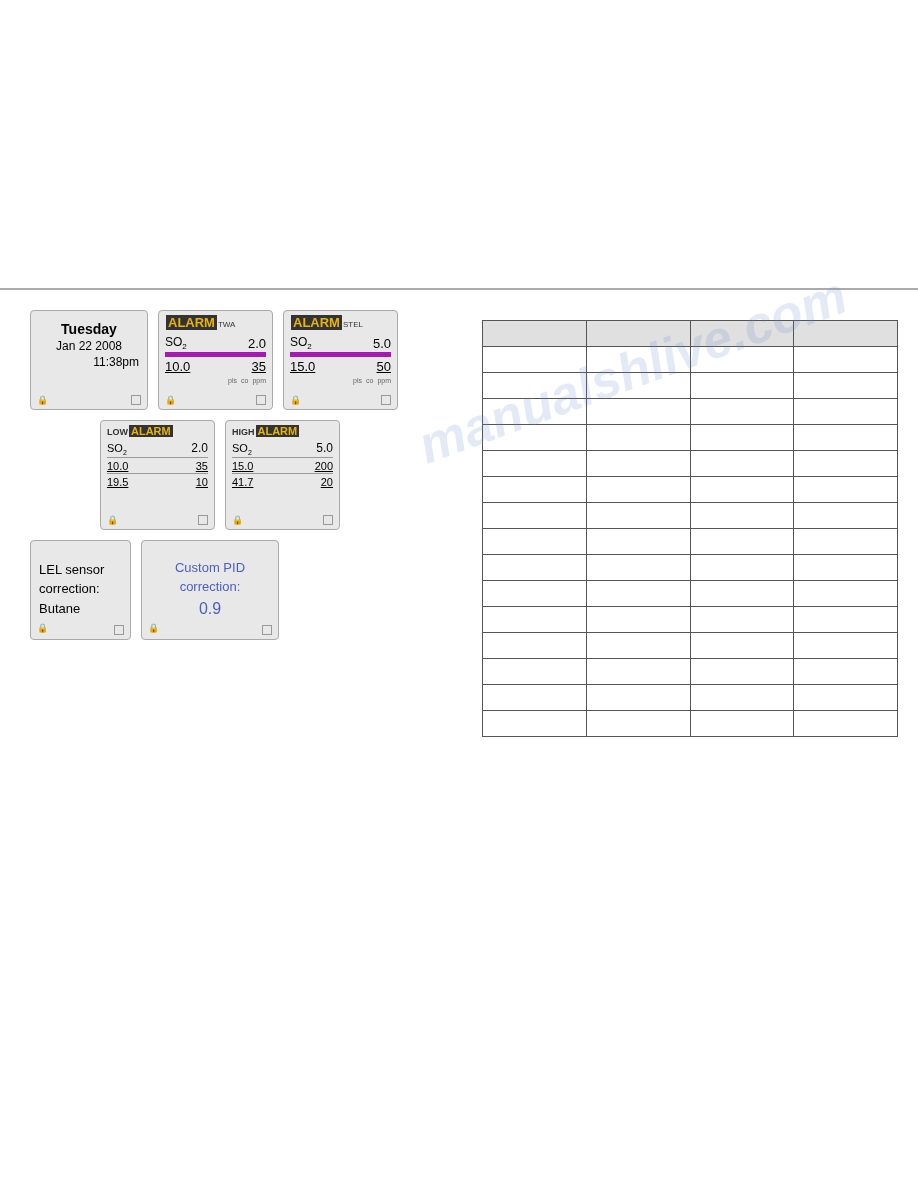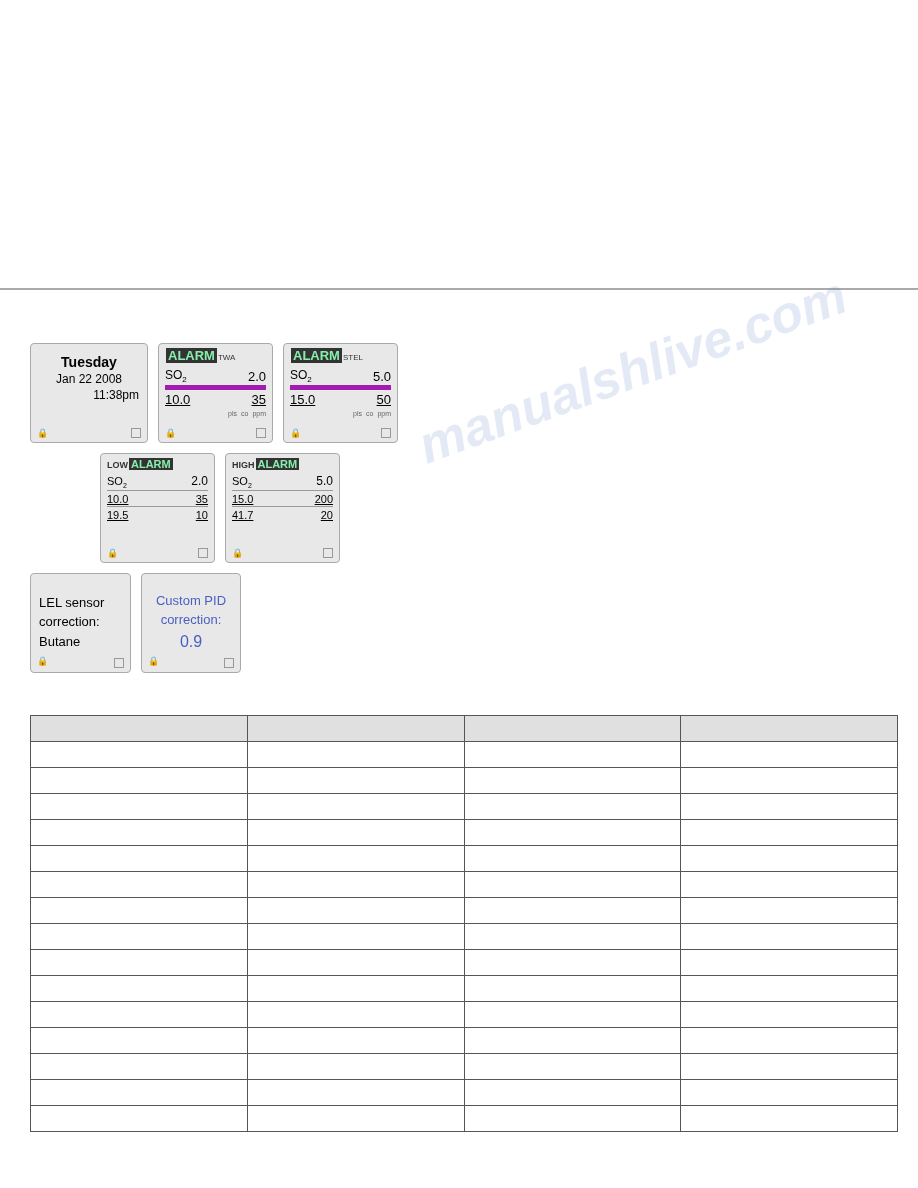--- a/index.html
+++ b/index.html
@@ -30,24 +30,23 @@
     
     .top-section {
       padding: 20px 30px 10px 30px;
       border-bottom: 2px solid #aaa;
       min-height: 290px;
     }
 
     
     .main-content {
       display: flex;
-      flex-direction: column;
+      flex-direction: row;
       padding: 20px 20px 10px 30px;
       gap: 32px;
-      margin-top: 33px;
     }
 
     
     .screens-section {
       display: flex;
       flex-direction: column;
       gap: 10px;
       min-width: 420px;
     }
 
@@ -119,21 +118,21 @@
     .alarm-header {
       display: flex;
       align-items: baseline;
       justify-content: flex-start;
       margin-bottom: 4px;
     }
     .alarm-word {
       font-size: 13px;
       font-weight: bold;
       background: #333;
-      color: #86efac;
+      color: #eab308;
       padding: 0 2px;
       margin: 0 1px;
     }
     .alarm-suffix {
       font-size: 8px;
       color: #333;
       vertical-align: super;
     }
 
     .alarm-row {
@@ -235,21 +234,21 @@
       height: 100px;
       text-align: center;
       display: flex;
       flex-direction: column;
       justify-content: center;
       align-items: flex-start;
       font-size: 13px;
       line-height: 1.5;
     }
     .screen-pid {
-      width: 100px;
+      width: 138px;
       height: 100px;
       text-align: center;
       display: flex;
       flex-direction: column;
       justify-content: center;
       align-items: center;
       font-size: 13px;
       line-height: 1.5;
     }
     .screen-pid .pid-text {

